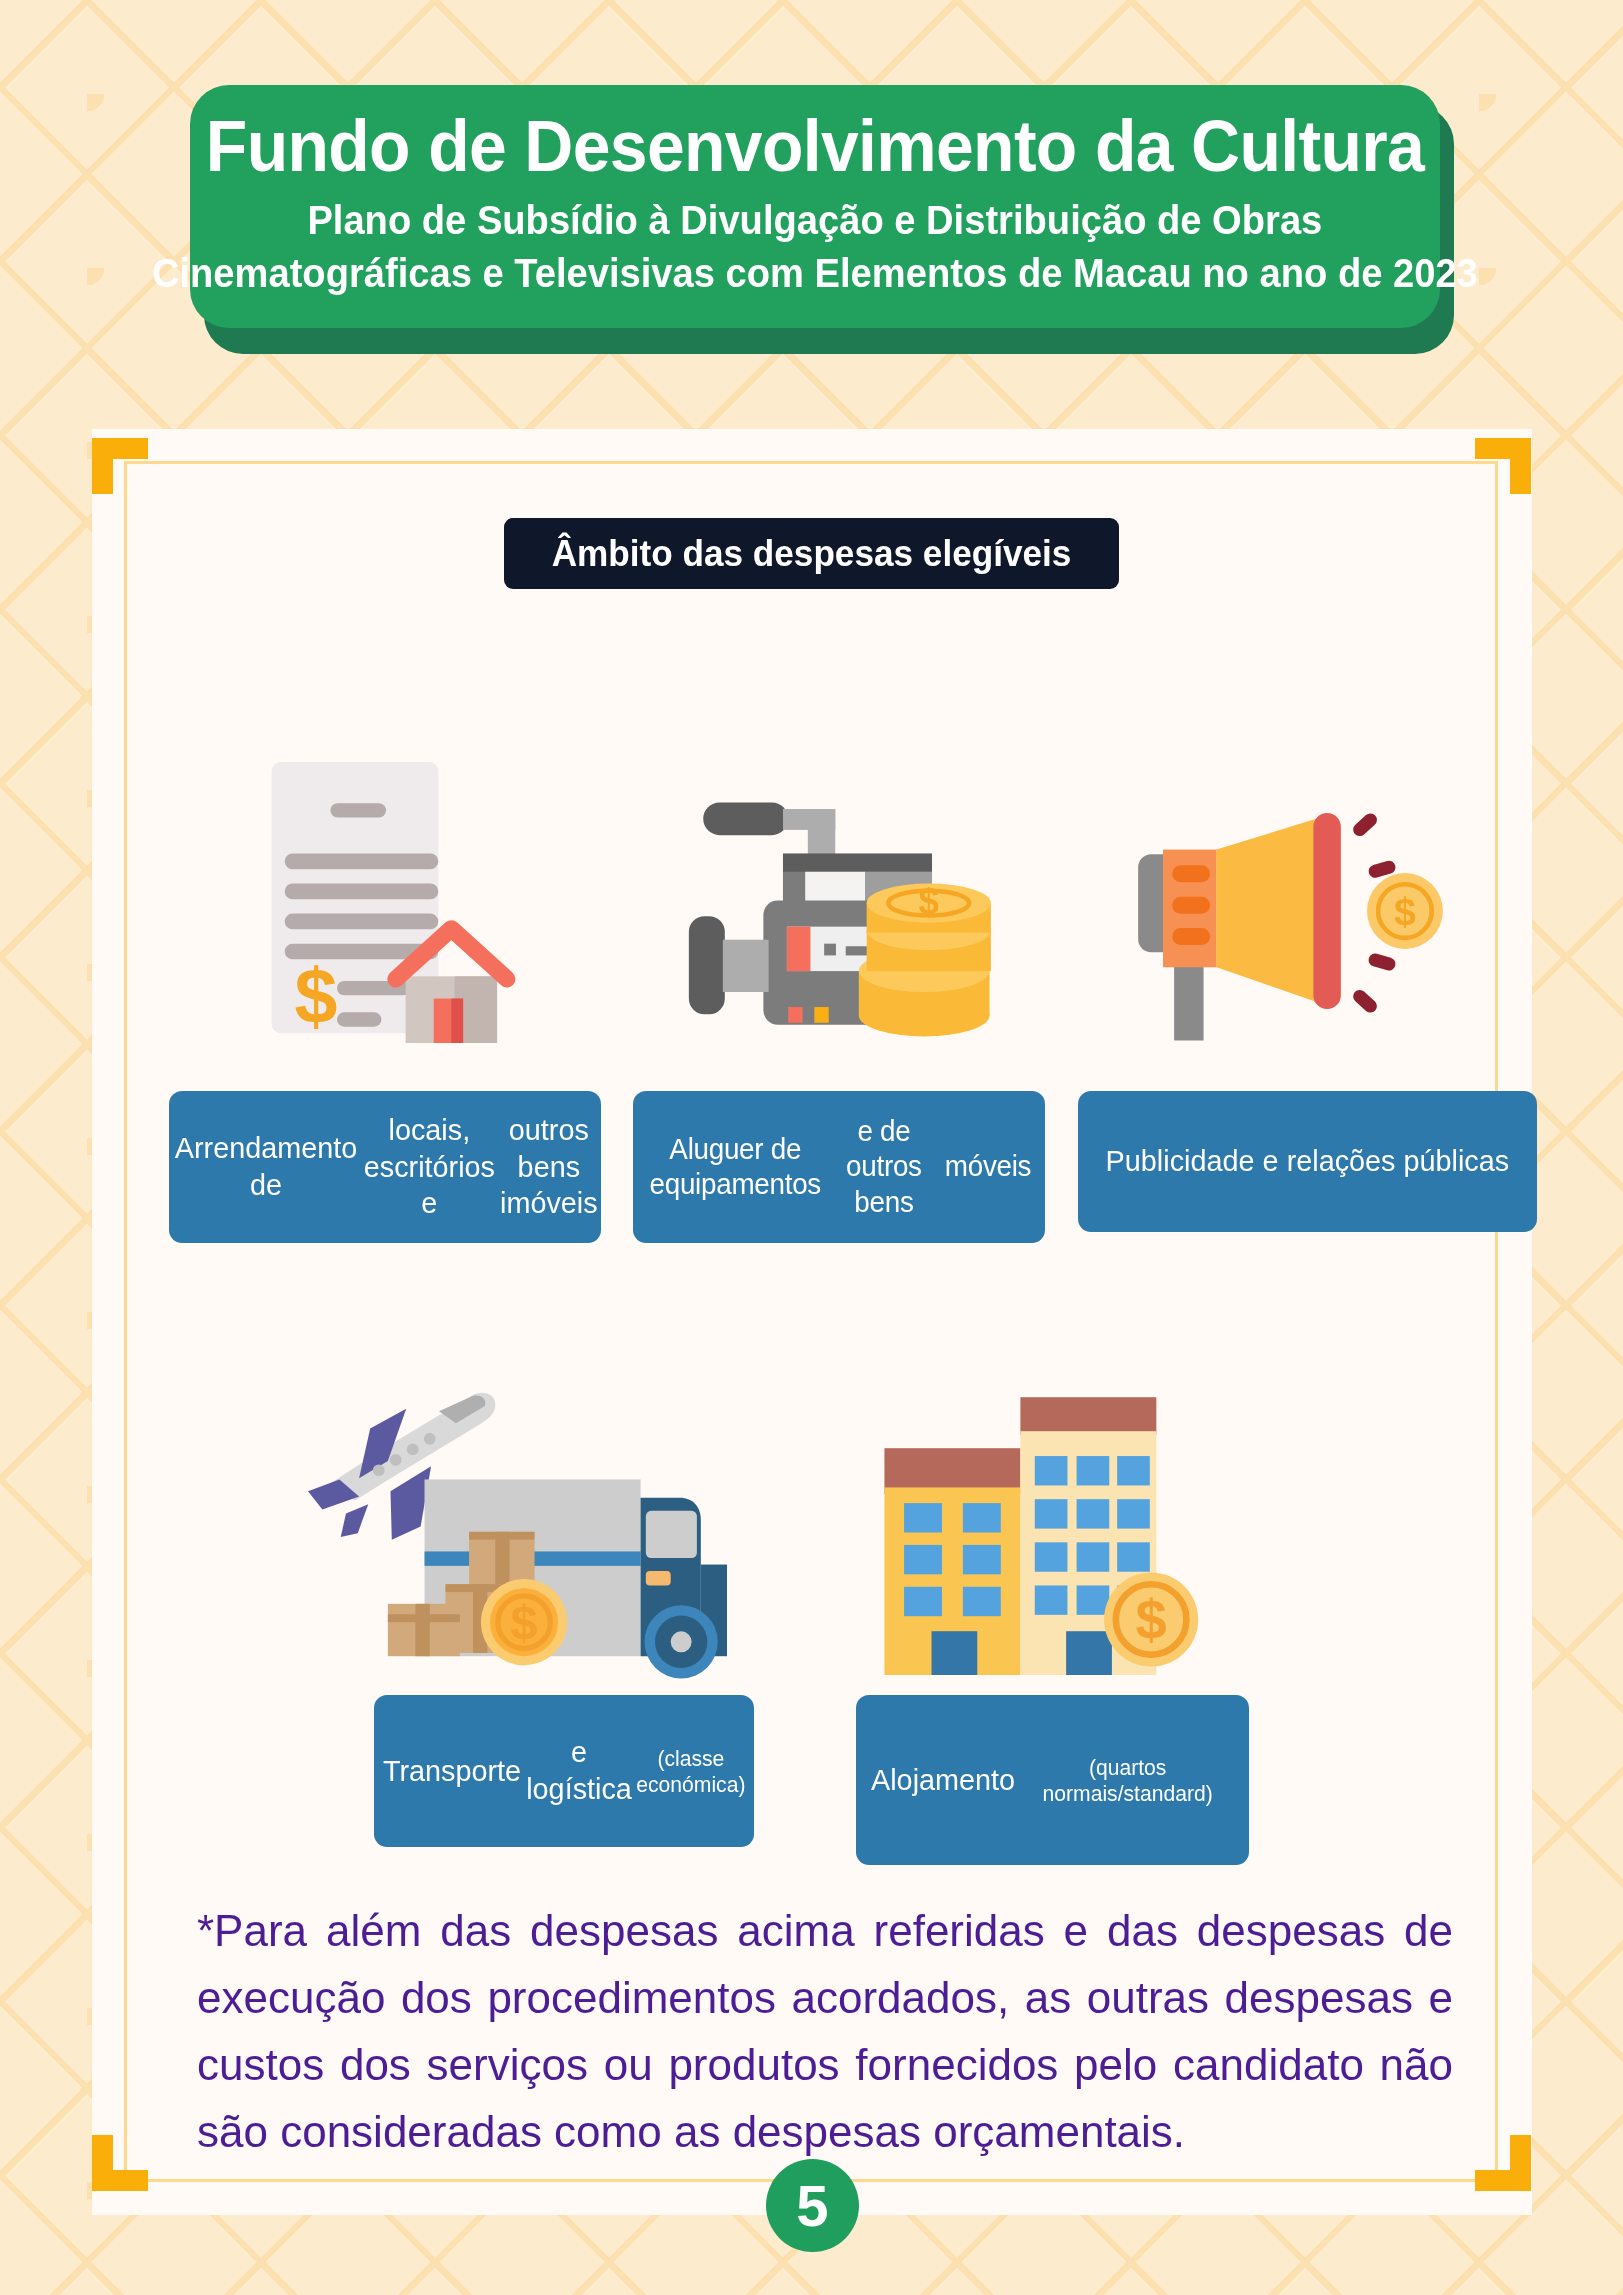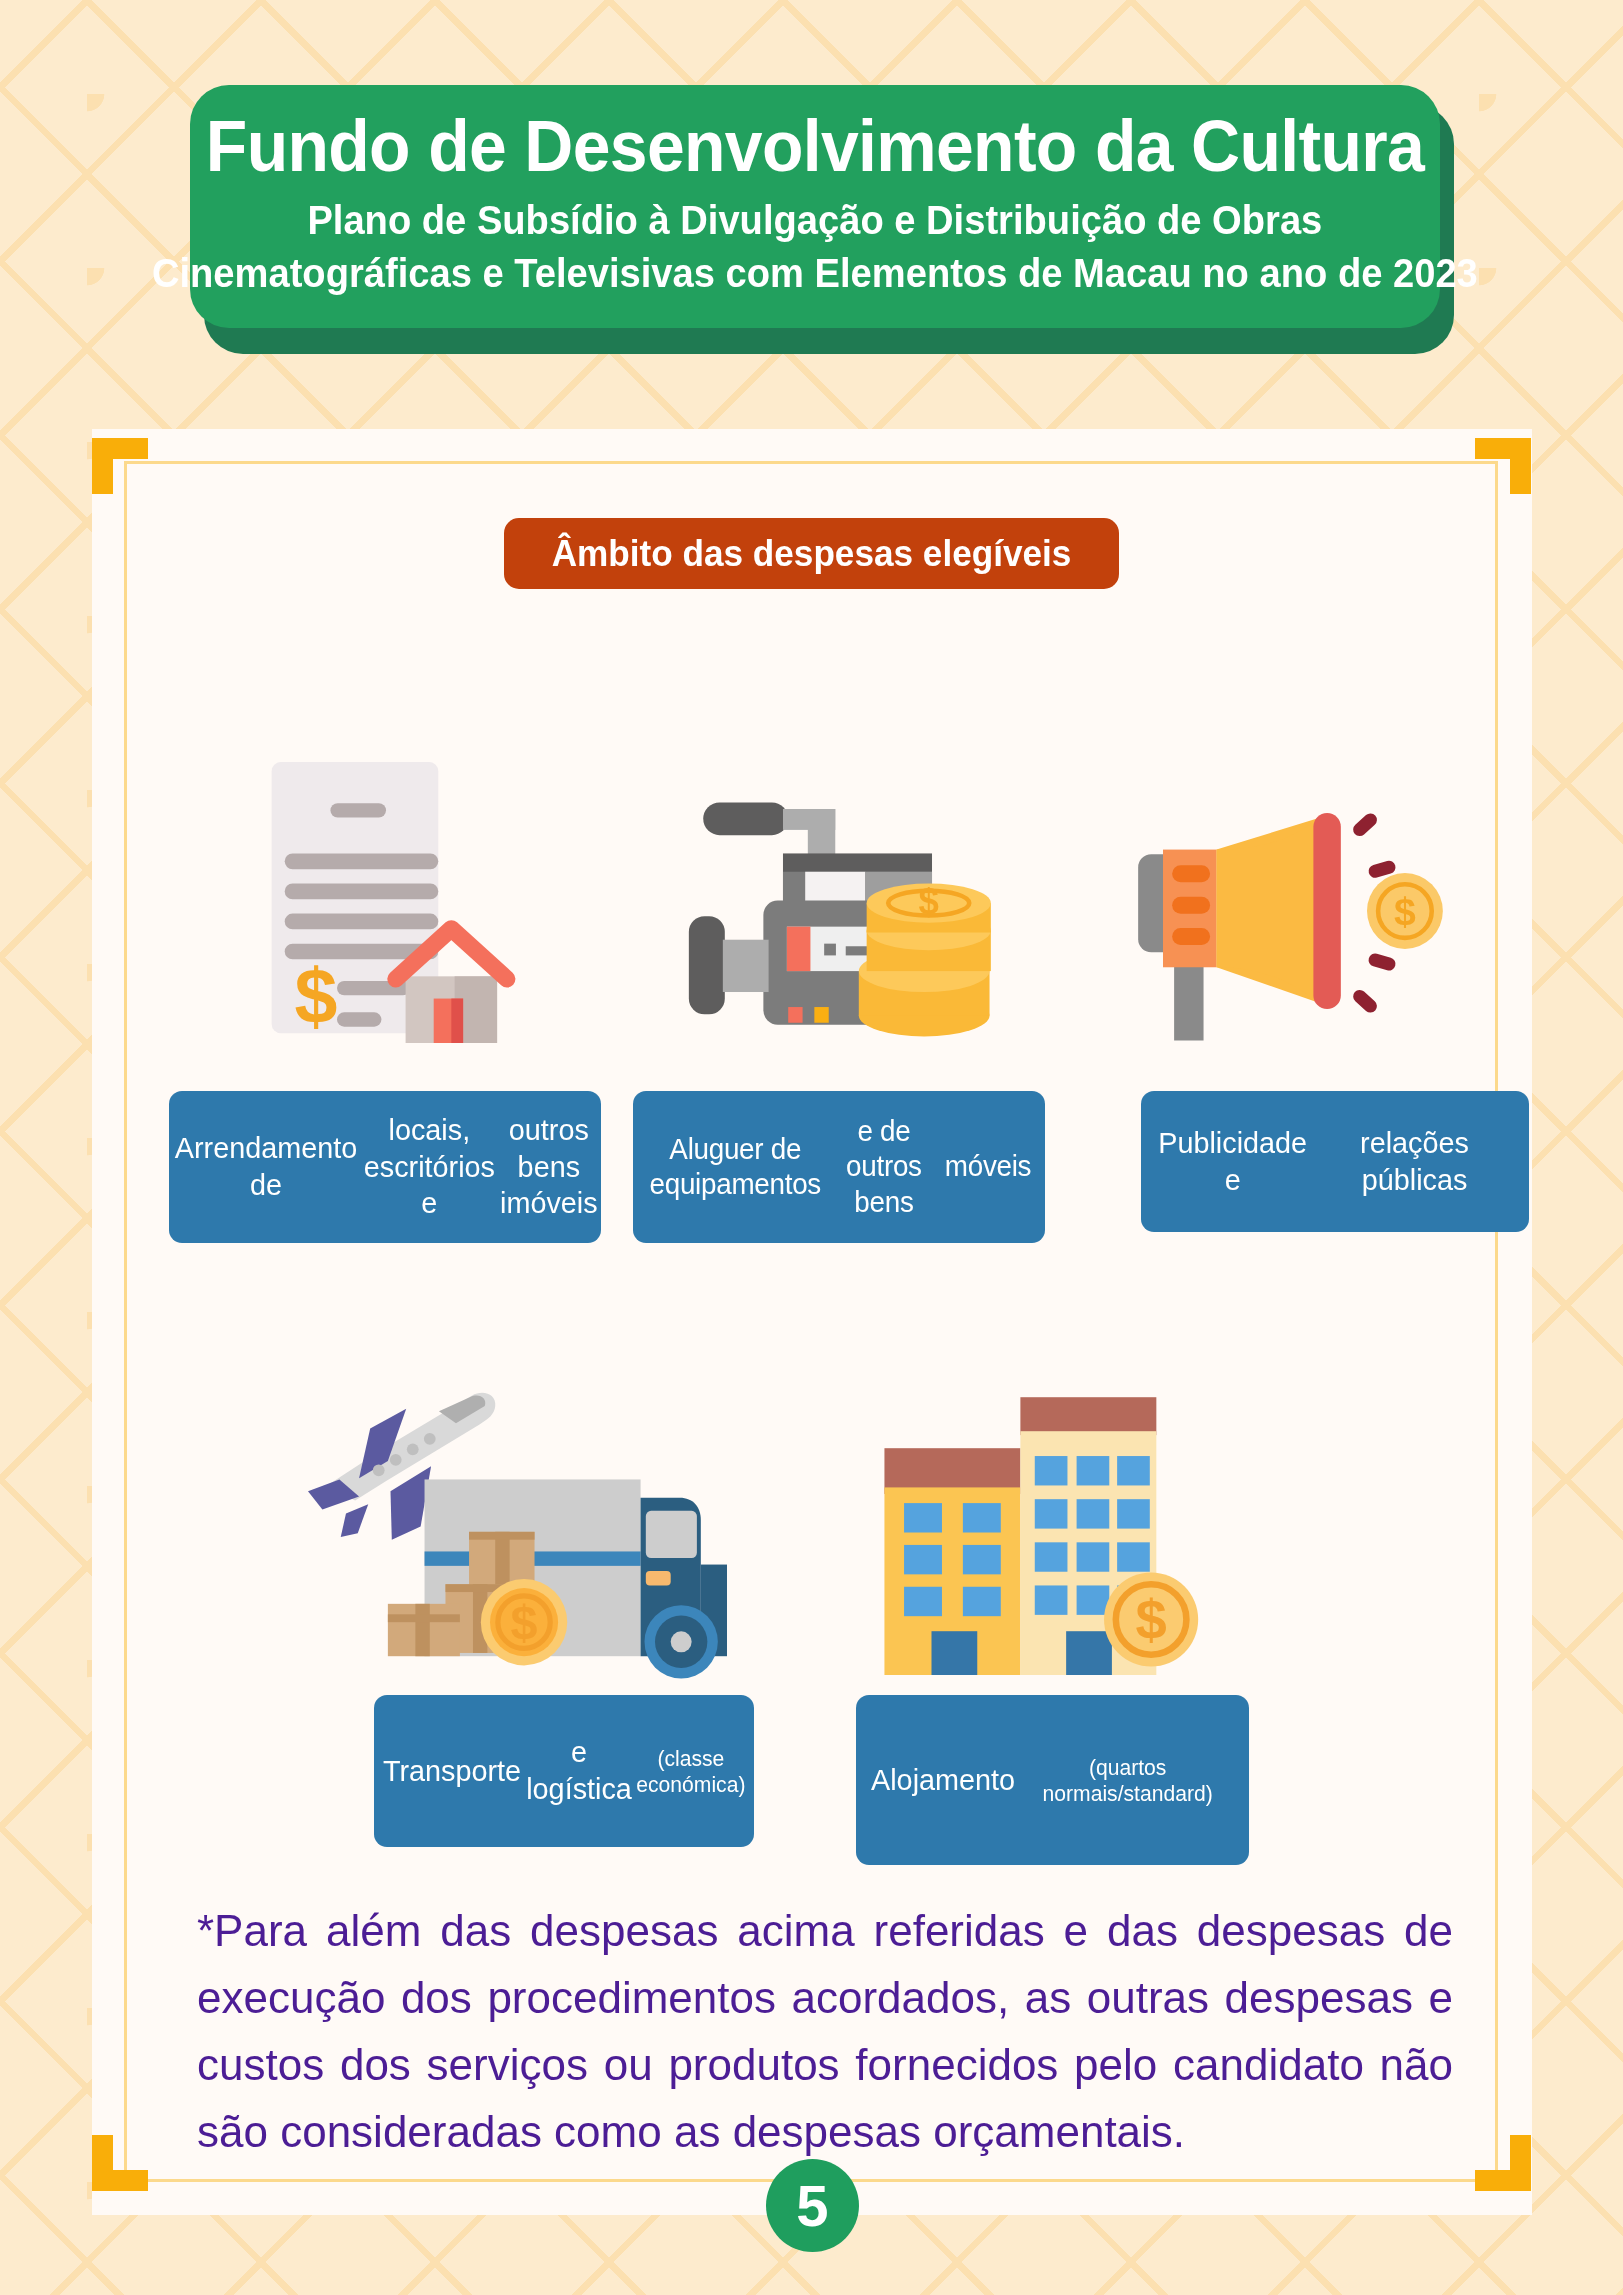--- a/index.html
+++ b/index.html
@@ -137,22 +137,22 @@
   #corner-br .h { right: 0; bottom: 0; }
   #corner-br .v { right: 0; bottom: 0; }
 
   
   #scope-pill {
     position: absolute;
     left: 504px;
     top: 518px;
     width: 615px;
     height: 71px;
-    background: #c2410c;
-    border-radius: 15px;
+    background: #0f172a;
+    border-radius: 9px;
     display: flex;
     align-items: center;
     justify-content: center;
     z-index: 5;
   }
   #scope-pill-label {
     color: #FFFFFF;
     font-size: 37px;
     font-weight: bold;
     transform: scaleX(0.95);
@@ -186,21 +186,21 @@
   .blue-box .sub {
     font-size: 22px;
     line-height: 1.2;
     transform: scaleX(0.96);
     margin-top: 2.6px;
   }
   .blue-box.tight .main { font-size: 29px; letter-spacing: -0.3px; }
 
   #box-1 { left: 169px;  top: 1091px; width: 432px; height: 152px; }
   #box-2 { left: 633px;  top: 1091px; width: 412px; height: 152px; }
-  #box-3 { left: 1141px; top: 1091px; width: 388px; height: 141px; }
+  #box-3 { left: 1078px; top: 1091px; width: 459px; height: 141px; }
   #box-4 { left: 346px;  top: 1695px; width: 380px; height: 152px; margin-left: 28px; }
   #box-5 { left: 856px; top: 1695px; width: 393px; height: 170px; }
 
   
   #footnote {
     position: absolute;
     left: 197px;
     top: 1898px;
     width: 1256px;
     color: #4c1d95;

